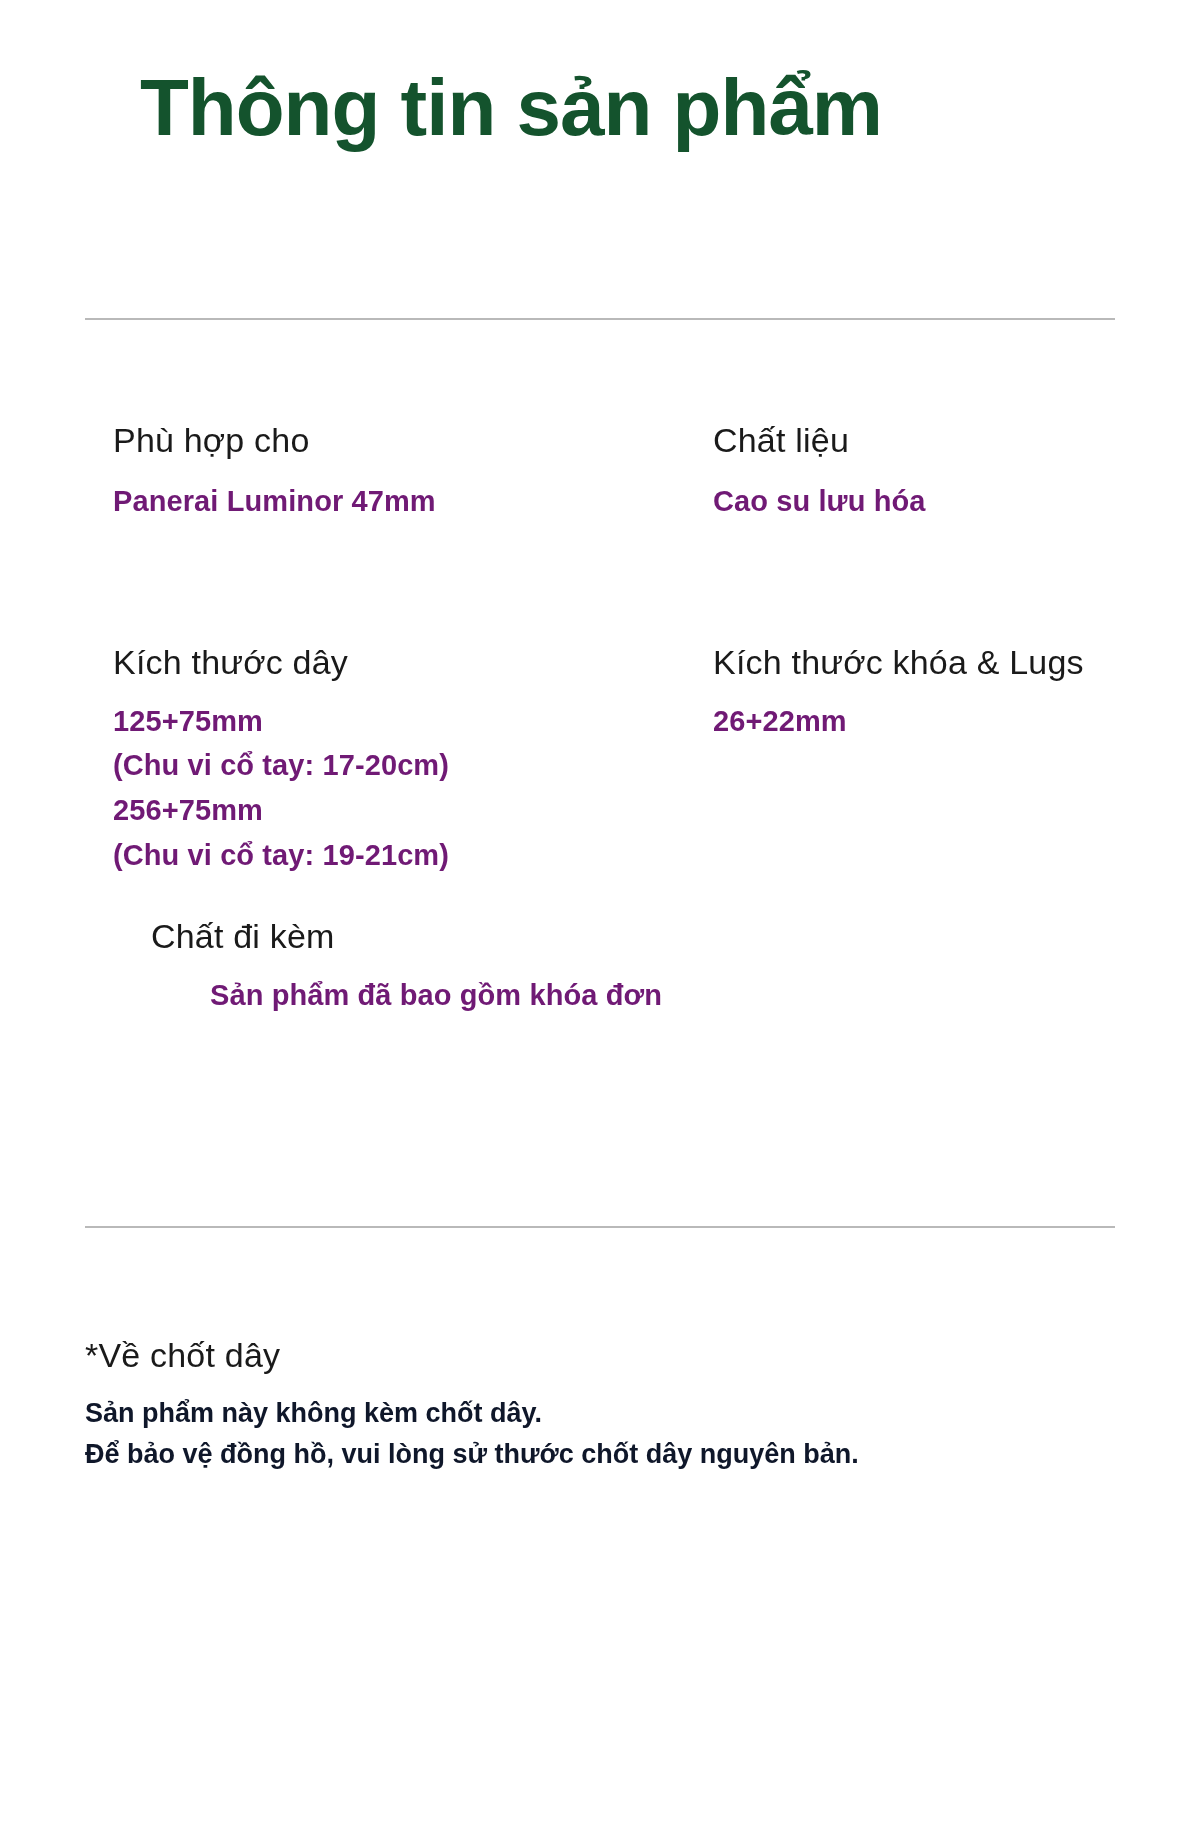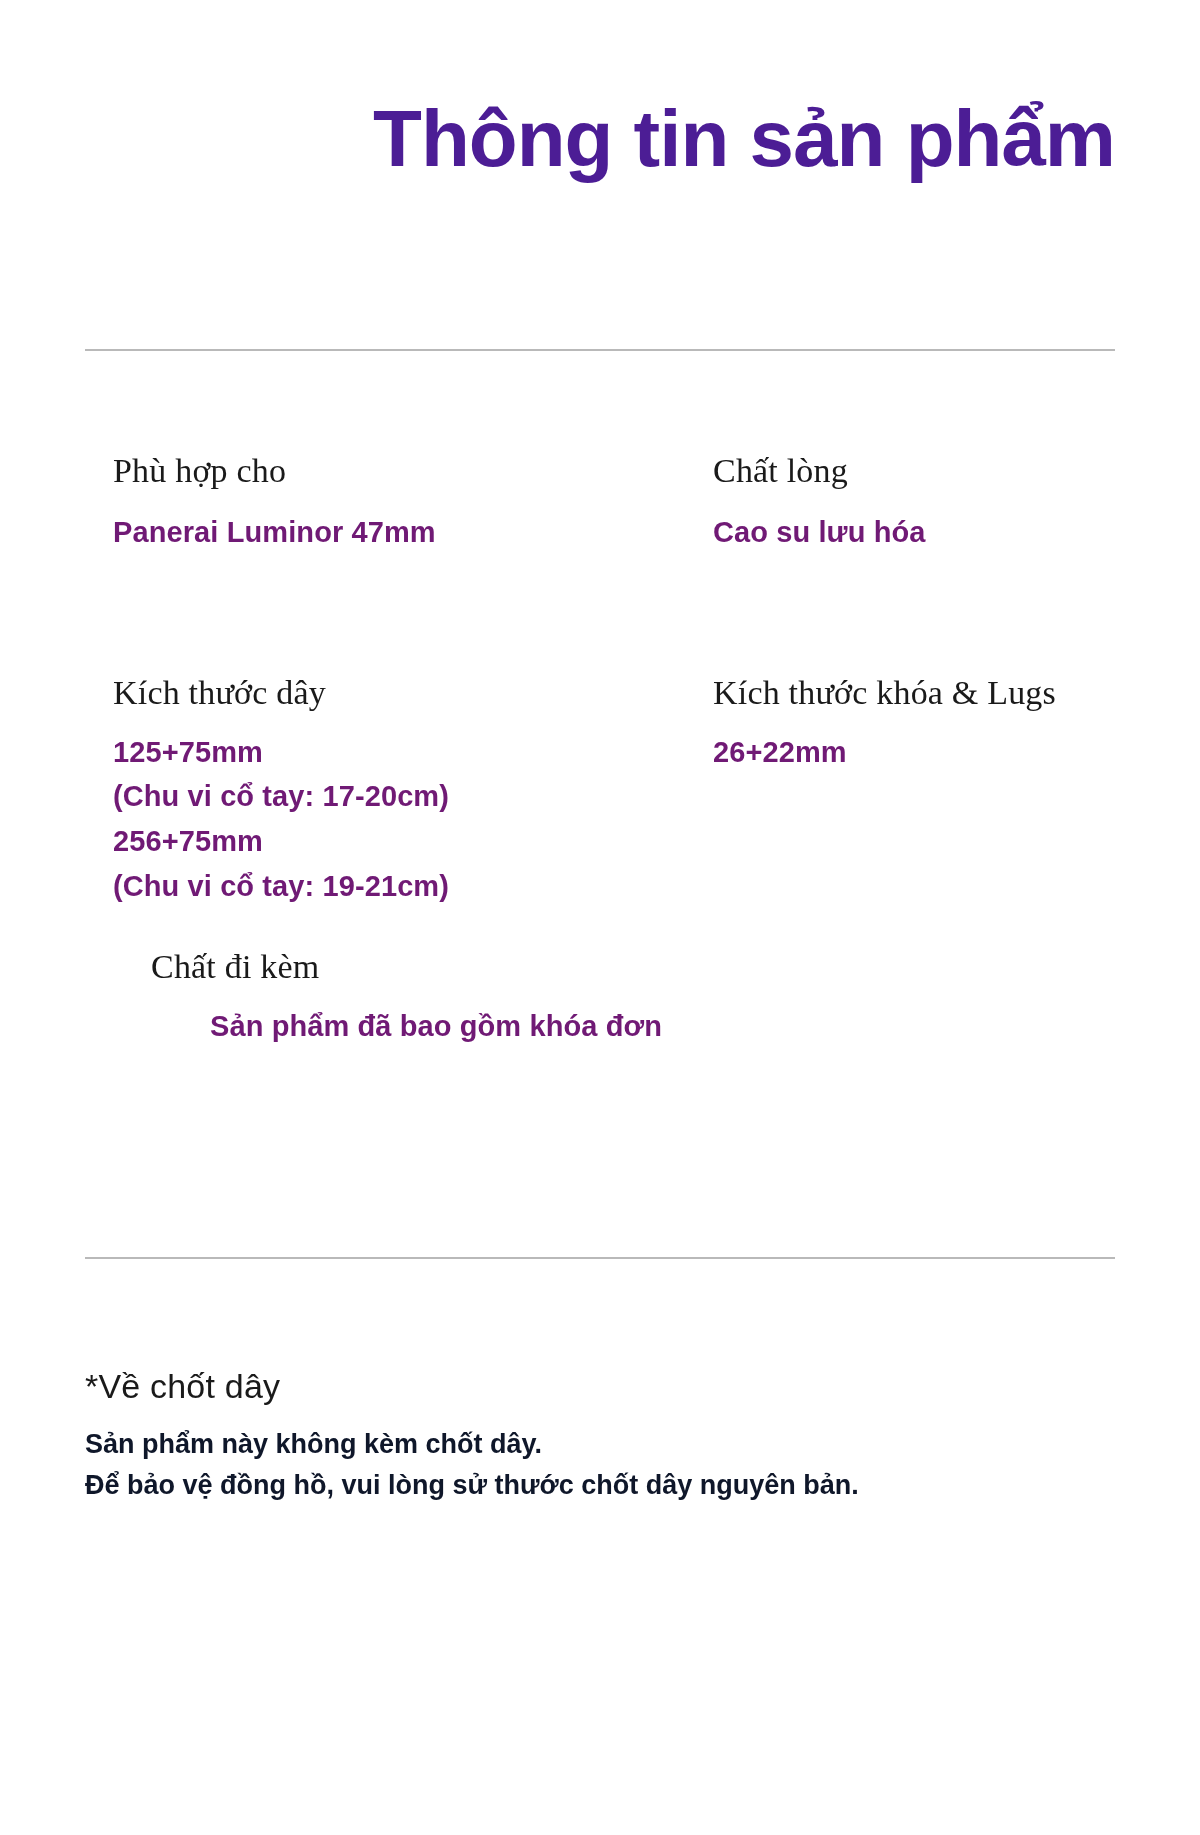--- a/index.html
+++ b/index.html
@@ -20,24 +20,23 @@
     min-height: 1835px;
     box-sizing: border-box;
     padding: 0 85px;
   }
   .title {
     font-size: 80px;
     font-weight: 700;
     letter-spacing: -1px;
     line-height: 1.05;
     margin: 0;
-    padding-top: 97px;
+    padding-top: 66px;
     padding-left: 55px;
-    color: #4c1d95;
-    text-align: right;
+    color: #14532d;
   }
   .rule {
     height: 2px;
     background: #b9b9b9;
     margin-top: 168px;
   }
   .rule.bottom {
     margin-top: 0;
   }
   .specs {
@@ -49,21 +48,20 @@
   .spec-block {
     margin-bottom: 0;
   }
   .spec-label {
     font-size: 34px;
     font-weight: 400;
     color: #1a1a1a;
     letter-spacing: 0.2px;
     line-height: 1.2;
     margin: 0 0 18px 0;
-    font-family: Liberation Serif, serif;
   }
   .spec-value {
     font-size: 29px;
     font-weight: 700;
     color: #701a75;
     line-height: 1.55;
     letter-spacing: 0.1px;
     margin: 0;
   }
   .row-gap {
@@ -115,21 +113,21 @@
   <div class="rule"></div>
 
   <div class="specs">
 
     <div class="spec-block">
       <p class="spec-label">Phù hợp cho</p>
       <p class="spec-value">Panerai Luminor 47mm</p>
     </div>
 
     <div class="spec-block">
-      <p class="spec-label">Chất lòng</p>
+      <p class="spec-label">Chất liệu</p>
       <p class="spec-value">Cao su lưu hóa</p>
     </div>
 
     <div class="row-gap"></div>
     <div class="row-gap"></div>
 
     <div class="spec-block second">
       <p class="spec-label">Kích thước dây</p>
       <p class="spec-value">125+75mm</p>
       <p class="spec-value">(Chu vi cổ tay: 17-20cm)</p>

